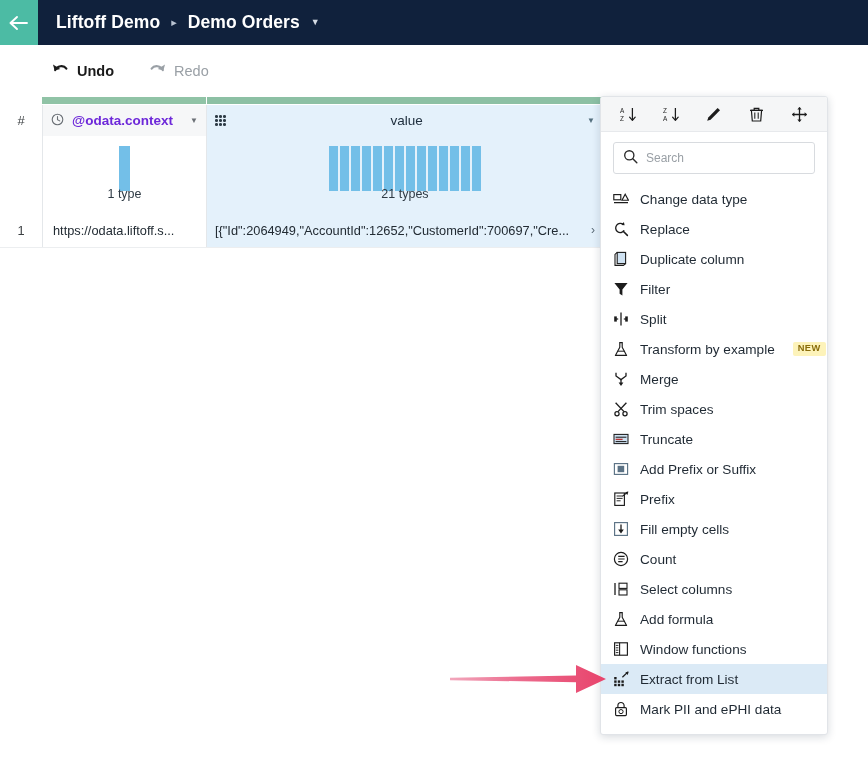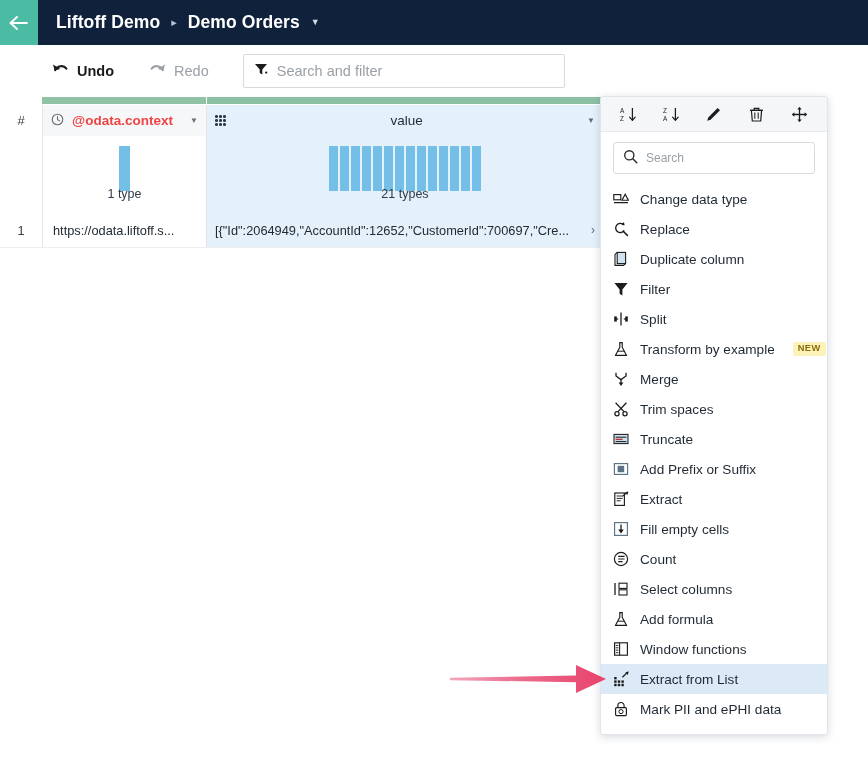--- a/index.html
+++ b/index.html
@@ -77,21 +77,21 @@
   }
   .hdr-ctx{
     left:42px;width:165px;background:#f6f7f8;
     border-left:1px solid #e4e7ea;border-right:1px solid #e4e7ea;
     padding:0 8px;gap:8px;
   }
   .hdr-val{
     left:207px;width:397px;background:#e4f1fb;
     border-right:1px solid #cfe3f3;padding:0 8px;
   }
-  .hdr-title{font-size:13.5px;color:#ef4444;font-weight:bold;}
+  .hdr-title{font-size:13.5px;color:#6d28d9;font-weight:bold;}
   .hdr-val .hdr-title{flex:1;text-align:center;font-weight:normal;color:#20303f;}
   .caret-dn{color:#6b7076;font-size:8px;margin-left:auto;cursor:pointer;}
   .hdr-val .caret-dn{color:#55707f;}
   .dots-icon{
     width:11px;height:11px;display:grid;grid-template-columns:repeat(3,1fr);
     grid-template-rows:repeat(3,1fr);gap:1.4px;flex:0 0 11px;cursor:grab;
   }
   .dots-icon i{background:#2d3b45;border-radius:50%;display:block;}
   
   .prof-row{
@@ -207,29 +207,20 @@
     <span class="lbl">Undo</span>
   </div>
   <div class="tool-btn redo">
     <span>
       <svg width="19" height="17" viewBox="0 0 19 17">
         <path d="M14.8 9.2 C13 4.6 6.4 3.6 3.6 7.6" fill="none" stroke="#9aa0a6" stroke-width="2.1" stroke-linecap="round"></path>
         <path d="M17 3.4 L15.4 9.6 L9.7 8.0 Z" fill="#9aa0a6"></path>
       </svg>
     </span>
     <span class="lbl">Redo</span>
-  </div>
-  <div class="searchfilter">
-    <span>
-      <svg width="14" height="14" viewBox="0 0 14 14">
-        <path d="M1 2 L13 2 L8.3 7.4 L8.3 12.4 L5.7 10.9 L5.7 7.4 Z" fill="#1c1c1c"></path>
-        <circle cx="12.2" cy="10.6" r="1.15" fill="#1c1c1c"></circle>
-      </svg>
-    </span>
-    <span class="ph">Search and filter</span>
   </div>
 </div>
 
 <div class="grid">
 
   <div class="qualitybar-row">
     <div class="qbar" style="left:42px;width:164px;"></div>
     <div class="qbar sel" style="left:207px;width:396px;"></div>
   </div>
 
@@ -465,21 +456,21 @@
         <span class="mic">
           <svg width="16" height="16" viewBox="0 0 16 16">
             <rect x="1.8" y="2" width="9.6" height="12.4" fill="none" stroke="#1c1c1c" stroke-width="1.15"></rect>
             <line x1="3.6" y1="5" x2="9.6" y2="5" stroke="#1c1c1c" stroke-width="0.95"></line>
             <line x1="3.6" y1="7.4" x2="9.6" y2="7.4" stroke="#1c1c1c" stroke-width="0.95"></line>
             <line x1="3.6" y1="9.8" x2="7.6" y2="9.8" stroke="#1c1c1c" stroke-width="0.95"></line>
             <path d="M9.4 5.4 L14.6 1" fill="none" stroke="#1c1c1c" stroke-width="1.2"></path>
             <path d="M15.4 0.4 L14.4 4 L11.9 1.4 Z" fill="#1c1c1c"></path>
           </svg>
         </span>
-        <span class="mlbl">Extract</span>
+        <span class="mlbl">Prefix</span>
       </div>
       <div class="mitem">
         <span class="mic">
           <svg width="16" height="16" viewBox="0 0 16 16">
             <rect x="1.6" y="1.6" width="12.8" height="12.8" fill="none" stroke="#5b7285" stroke-width="1.15"></rect>
             <line x1="8" y1="3.6" x2="8" y2="10.4" stroke="#1c1c1c" stroke-width="1.3"></line>
             <path d="M8 12.4 L5.2 8.6 L10.8 8.6 Z" fill="#1c1c1c"></path>
           </svg>
         </span>
         <span class="mlbl">Fill empty cells</span>

